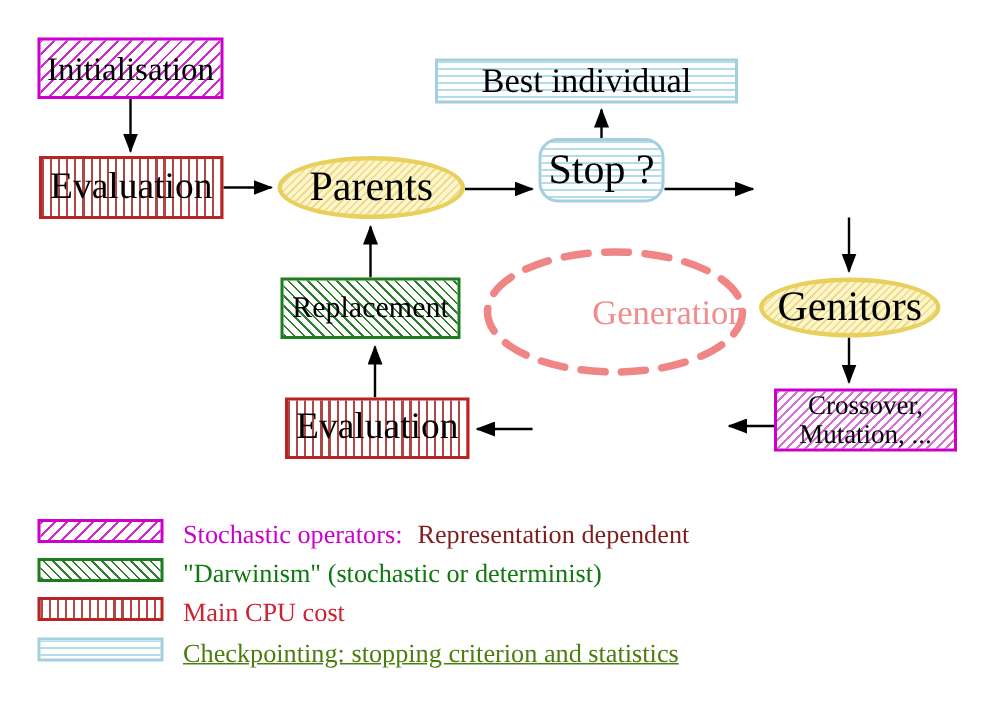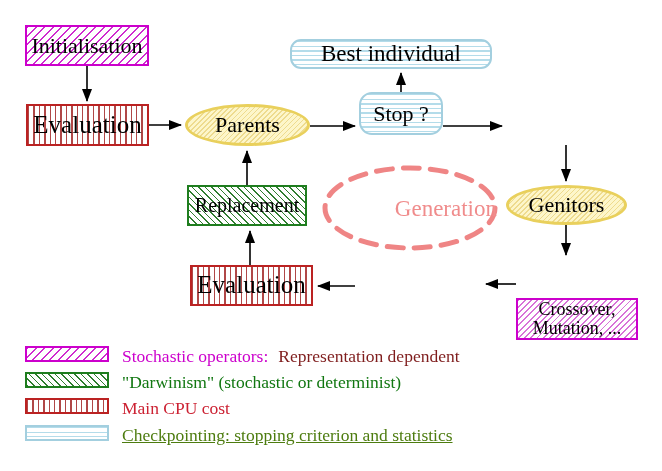--- a/index.html
+++ b/index.html
@@ -36,21 +36,21 @@
     border:2px solid #a3cfdf;
     background-image:repeating-linear-gradient(180deg,#b4dcea 0,#b4dcea 1.3px,rgba(0,0,0,0) 1.3px,rgba(0,0,0,0) 4.6px);
   }
   
   .ellipse-yellow{
     border:3px solid #e9d05c;border-radius:50%;
     background-color:#fdf6ca;
     background-image:repeating-linear-gradient(135deg,#eedb8e 0,#eedb8e 1.2px,rgba(0,0,0,0) 1.2px,rgba(0,0,0,0) 3.6px);
   }
   .rounded{border-radius:13px;}
-  .fs22{font-size:22px;} .fs23{font-size:23px;} .fs24{font-size:22px;}
+  .fs22{font-size:22px;} .fs23{font-size:23px;} .fs24{font-size:28px;}
   .fs25{font-size:25px;} .fs20{font-size:20px;} .fs18{font-size:18px;}
   .generation-label{
     position:absolute;left:323px;top:196px;width:174px;text-align:right;
     font-size:23px;color:#f08c8c;
   }
   .legend-swatch{position:absolute;left:25px;width:84px;height:16px;box-sizing:border-box;background-color:#fff;}
   .legend-text{position:absolute;left:122px;font-size:17.5px;white-space:nowrap;line-height:1.1;}
   .lg-magenta{color:#cc00cc;}
   .lg-yellow{color:#7f1d1d;margin-left:10px;}
   .lg-green{color:#117711;}
@@ -83,35 +83,35 @@
     <line x1="250" y1="265" x2="250" y2="231" stroke="#000" stroke-width="1.6" marker-end="url(#ah)"></line>
     <line x1="247" y1="185" x2="247" y2="151" stroke="#000" stroke-width="1.6" marker-end="url(#ah)"></line>
   </svg>
 
   <div class="node hatch-magenta fs22" style="left:25px;top:25px;width:124px;height:41px;">Initialisation</div>
 
   <div class="node stripes-red fs25" style="left:26px;top:104px;width:123px;height:42px;">Evaluation</div>
 
   <div class="node ellipse-yellow fs24" style="left:185px;top:104px;width:125px;height:42px;">Parents</div>
 
-  <div class="node stripes-cyan fs23" style="left:290px;top:39px;width:202px;height:30px;border-radius:11px;">Best individual</div>
+  <div class="node stripes-cyan fs23" style="left:290px;top:39px;width:202px;height:30px;">Best individual</div>
 
   <div class="node stripes-cyan rounded fs24" style="left:359px;top:92px;width:84px;height:43px;">Stop ?</div>
 
 
   <div class="node hatch-green fs20" style="left:187px;top:185px;width:120px;height:41px;">Replacement</div>
 
   <div class="generation-label">Generation</div>
 
   <div class="node ellipse-yellow fs24" style="left:506px;top:185px;width:121px;height:40px;">Genitors</div>
 
   <div class="node stripes-red fs25" style="left:190px;top:265px;width:123px;height:41px;">Evaluation</div>
 
 
-  <div class="node hatch-magenta-fine fs18" style="left:516px;top:259px;width:122px;height:42px;flex-direction:column;margin-top:39px;">
+  <div class="node hatch-magenta-fine fs18" style="left:516px;top:259px;width:122px;height:42px;flex-direction:column;">
     <span>Crossover,</span>
     <span>Mutation, ...</span>
   </div>
 
   <div class="legend-swatch hatch-magenta" style="top:346px;"></div>
   <div class="legend-text" style="top:347px;">
     <span class="lg-magenta">Stochastic operators:</span><span class="lg-yellow">Representation dependent</span>
   </div>
 
   <div class="legend-swatch hatch-green" style="top:372px;"></div>

